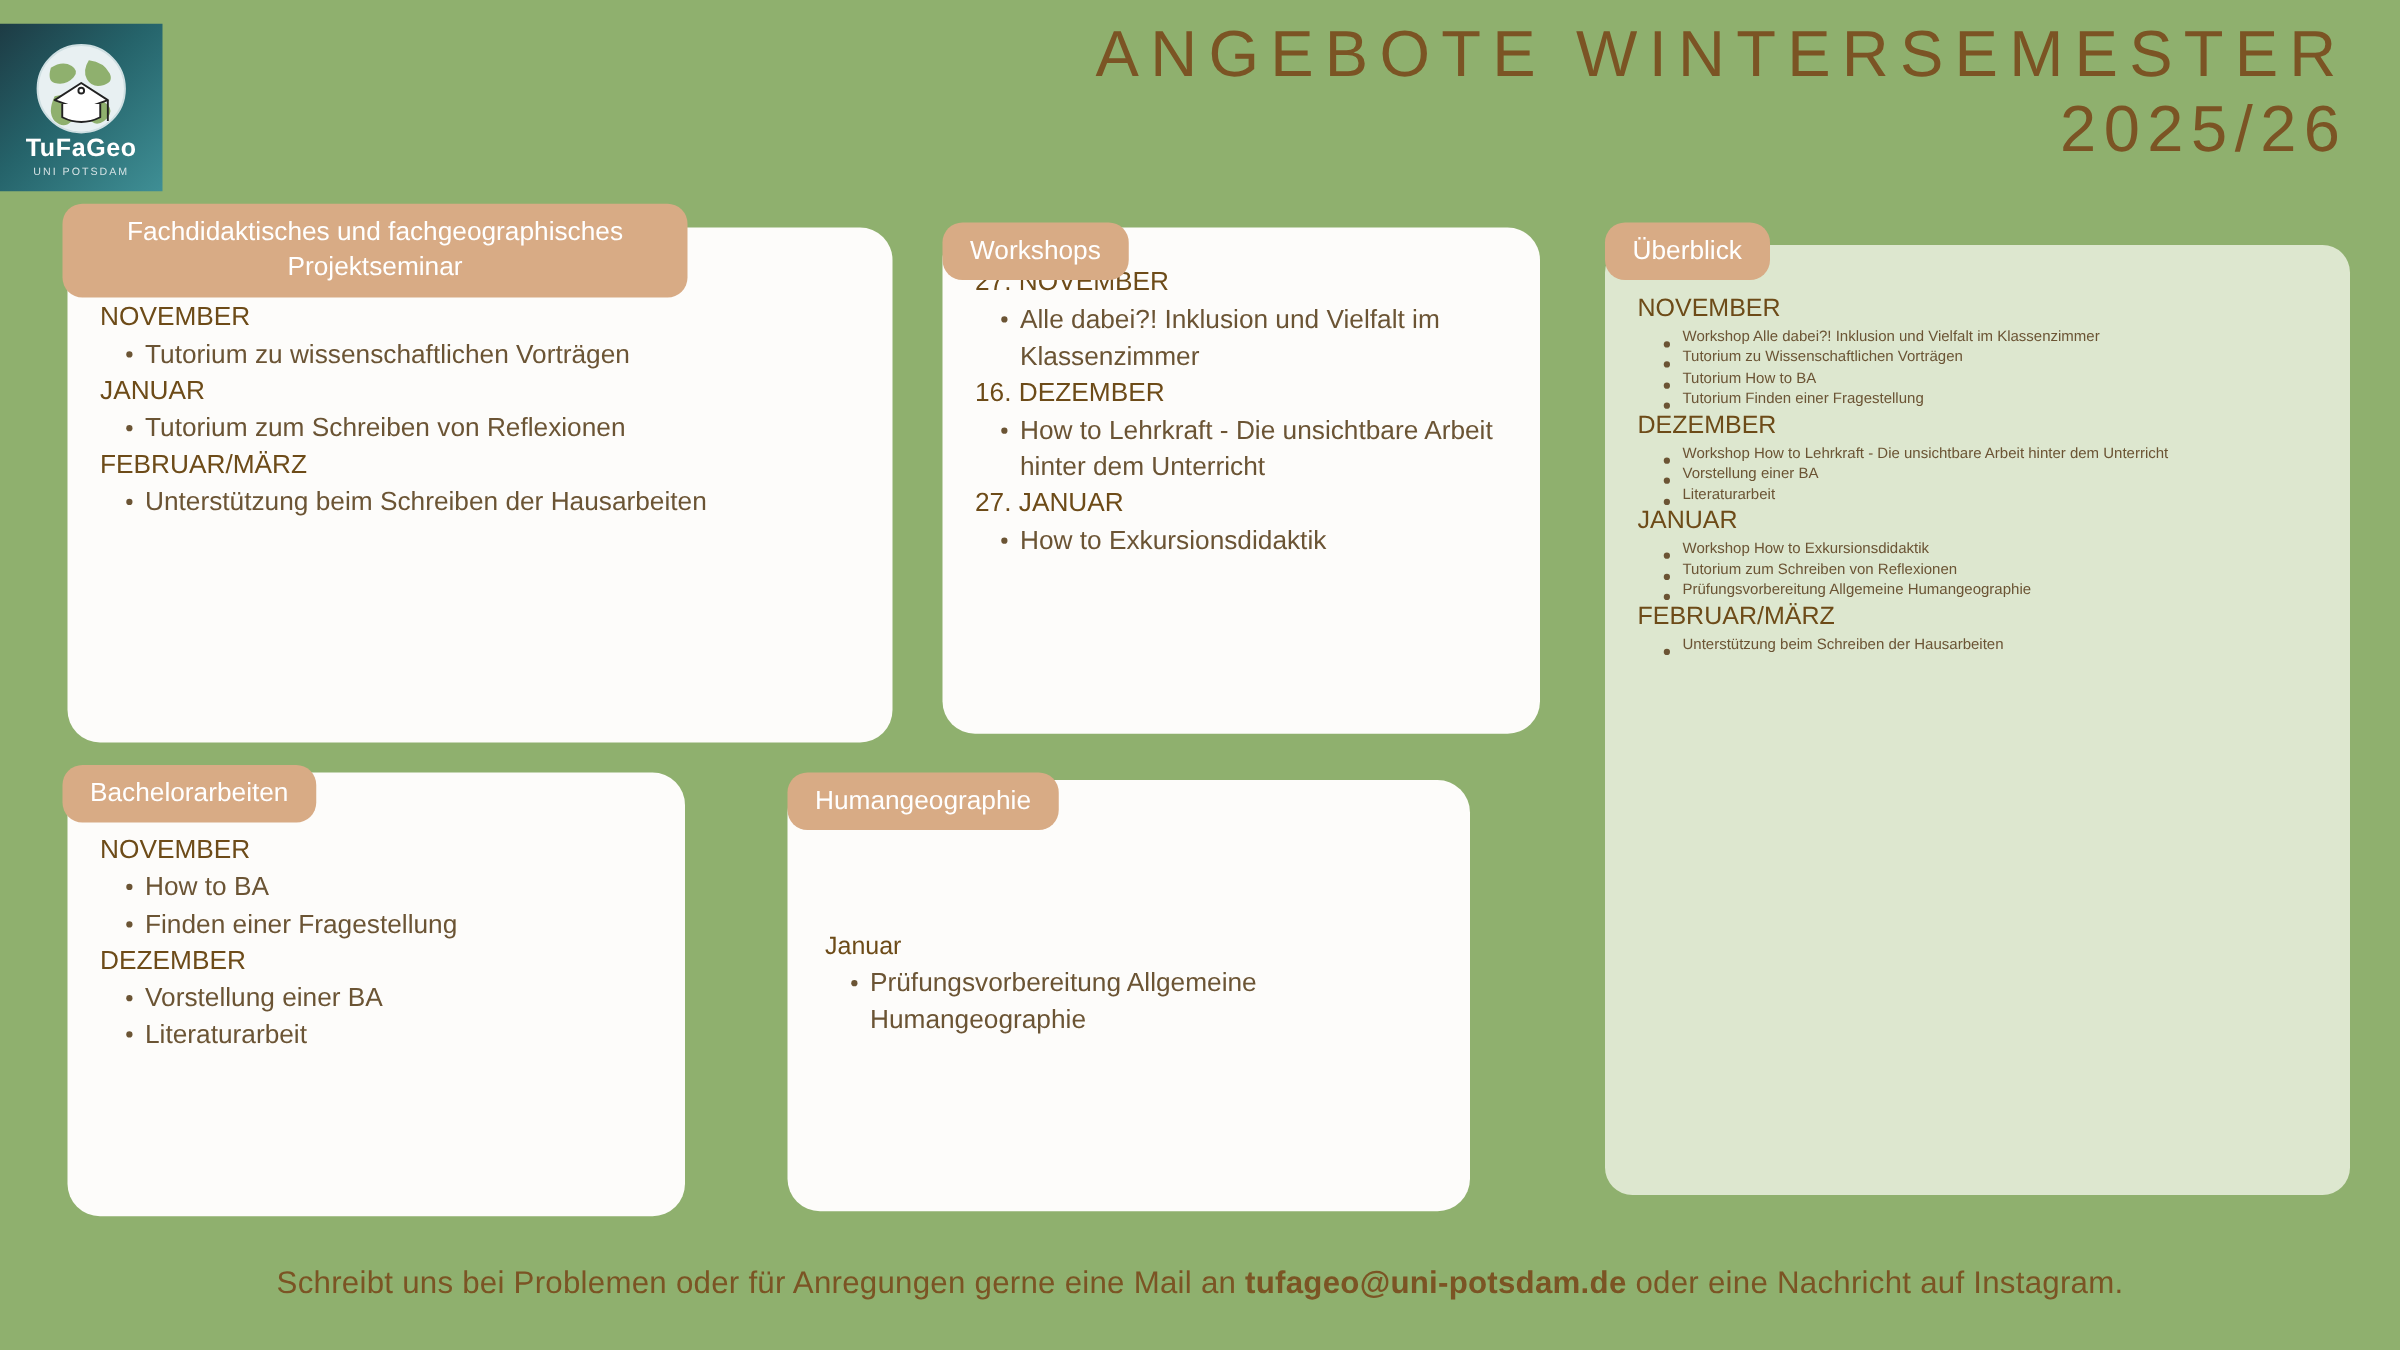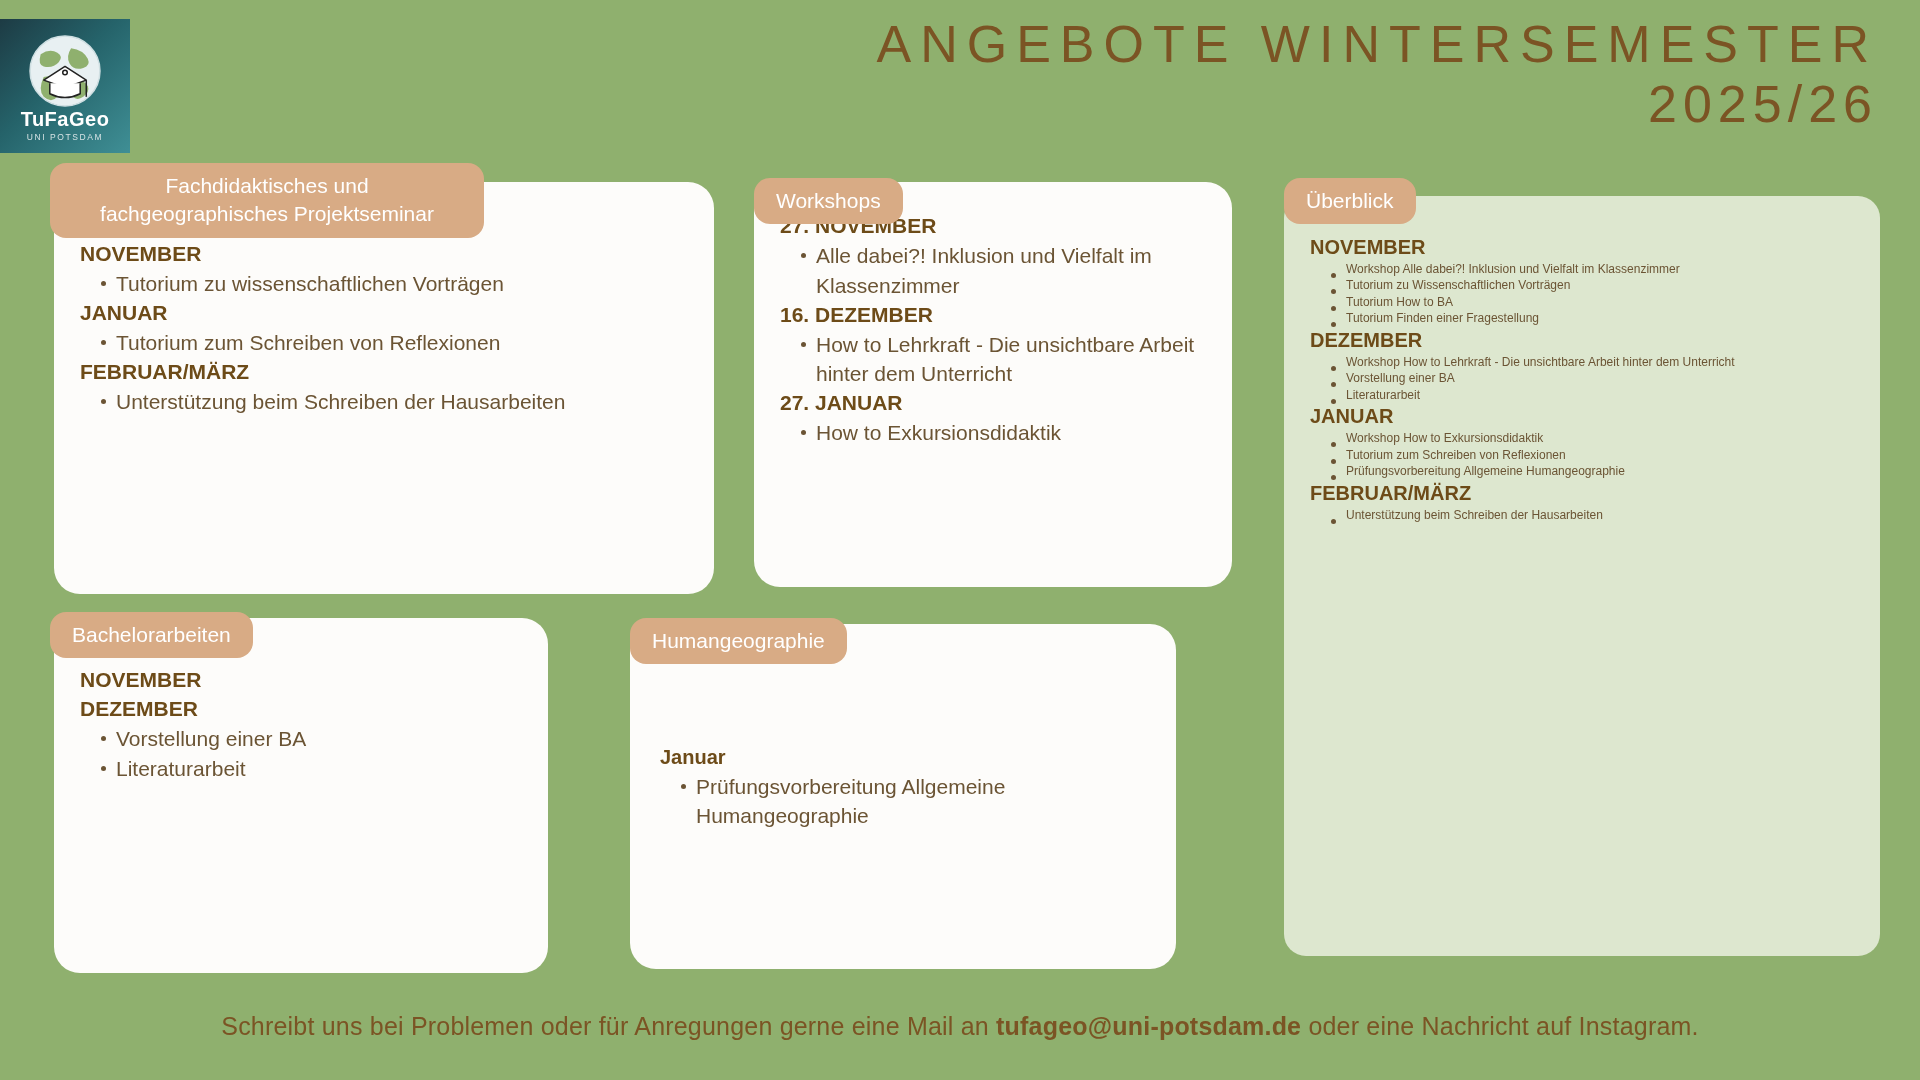--- a/index.html
+++ b/index.html
@@ -107,21 +107,21 @@
 
   .card-body {
     position: absolute;
     left: 0;
     right: 0;
     box-sizing: border-box;
   }
 
   .month {
     color: #6d4b18;
-    font-weight: bold;
+    font-weight: normal;
     font-size: 21px;
     line-height: 1.38;
     margin: 0;
   }
   .month.mixed {
     font-size: 20px;
   }
   ul.items {
     list-style: none;
     margin: 0 0 0 0;
@@ -141,21 +141,21 @@
     left: 21px;
     top: 12px;
     width: 5px;
     height: 5px;
     border-radius: 50%;
     background: #6b5434;
   }
 
   
   #card-projektseminar { left: 54px;  top: 182px; width: 660px;  height: 412px; }
-  #tag-projektseminar  { left: 50px;  top: 163px; width: 434px;  }
+  #tag-projektseminar  { left: 50px;  top: 163px; width: 500px;  }
 
   #card-workshops      { left: 754px; top: 182px; width: 478px;  height: 405px; }
   #tag-workshops       { left: 754px; top: 178px; }
 
   #card-ueberblick     { left: 1284px; top: 196px; width: 596px; height: 760px; }
   #tag-ueberblick      { left: 1284px; top: 178px; }
 
   #card-bachelor       { left: 54px;  top: 618px; width: 494px;  height: 355px; }
   #tag-bachelor        { left: 50px;  top: 612px; }
 
@@ -245,20 +245,24 @@
       <ul class="items">
         <li>How to Exkursionsdidaktik</li>
       </ul>
     </div>
 </div>
 <div class="tag" id="tag-workshops">Workshops</div>
 
 <div class="card" id="card-bachelor">
   <div class="card-body">
       <div class="month">NOVEMBER</div>
+      <ul class="items">
+        <li>How to BA</li>
+        <li>Finden einer Fragestellung</li>
+      </ul>
       <div class="month">DEZEMBER</div>
       <ul class="items">
         <li>Vorstellung einer BA</li>
         <li>Literaturarbeit</li>
       </ul>
     </div>
 </div>
 <div class="tag" id="tag-bachelor">Bachelorarbeiten</div>
 
 <div class="card" id="card-human">

